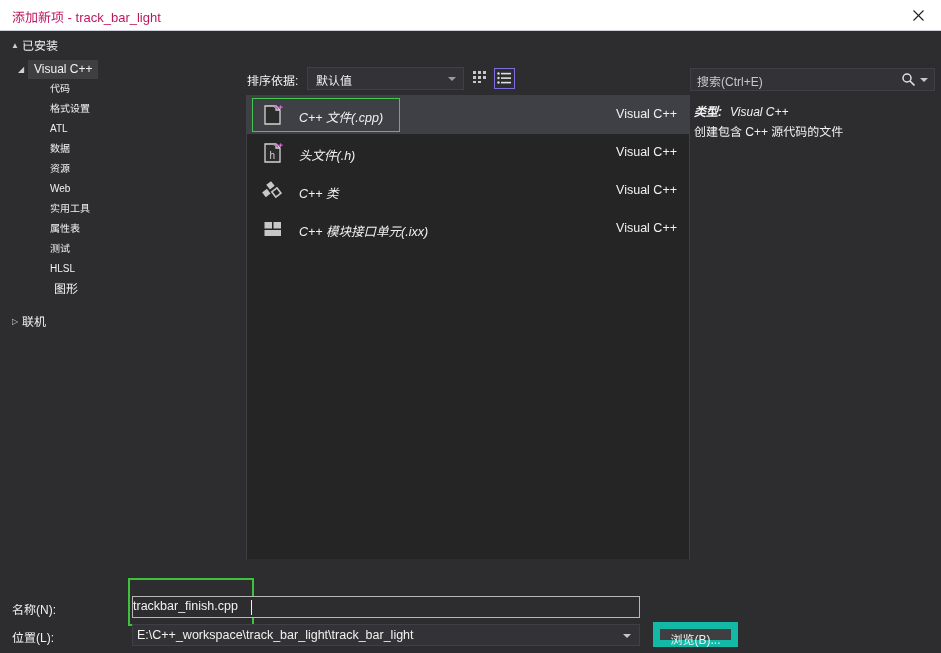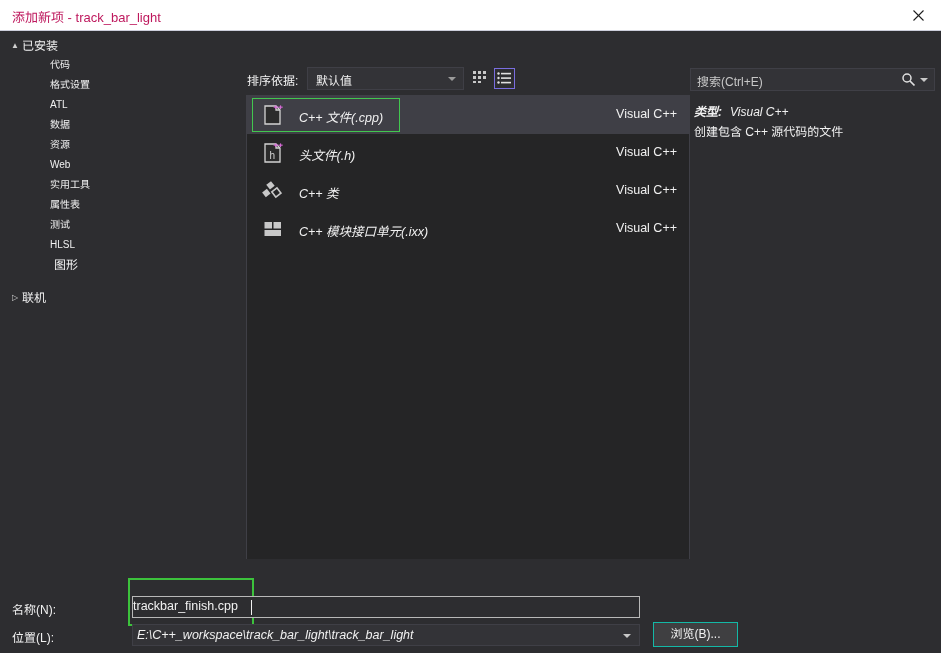--- a/index.html
+++ b/index.html
@@ -249,38 +249,37 @@
     position: absolute; left: 118px; top: 3px;
     width: 1px; height: 15px;
     background: #f1f1f1;
   }
   #location-wrap {
     position: absolute; left: 132px; top: 65px;
     width: 508px; height: 22px;
     background: #333337;
     border: 1px solid #3f3f46;
     cursor: pointer;
-    font-style: italic;
   }
   #location-value {
     position: absolute; left: 4px; top: 3px;
     font-size: 12.5px; color: #f1f1f1;
     white-space: nowrap;
   }
   #location-arrow {
     position: absolute; right: 8px; top: 9px;
     width: 0; height: 0;
     border-left: 4px solid transparent;
     border-right: 4px solid transparent;
     border-top: 4px solid #c8c8c8;
   }
   .btn {
     position: absolute;
     background: #3f3f41;
-    border: 1px solid #14b8a6;
+    border: 7px solid #14b8a6;
     color: #f1f1f1;
     font-size: 12px;
     text-align: center;
     white-space: nowrap;
     cursor: pointer;
     font-family: "Liberation Sans", "DejaVu Sans", sans-serif;
   }
   #btn-browse { left: 653px; top: 63px; width: 85px; height: 25px; line-height: 23px; }
 
   
@@ -310,20 +309,23 @@
 </div>
 
 <div id="dialog-body">
 
   <div id="left-pane">
 
     <div class="tree-row" id="tree-installed">
       <span class="twisty">▲</span><span class="tlabel">已安装</span>
     </div>
 
+    <div class="tree-row" id="tree-vcpp">
+      <span class="twisty">◢</span><span class="selbox">Visual C++</span>
+    </div>
 
     <div class="tree-child">代码</div>
     <div class="tree-child">格式设置</div>
     <div class="tree-child">ATL</div>
     <div class="tree-child">数据</div>
     <div class="tree-child">资源</div>
     <div class="tree-child">Web</div>
     <div class="tree-child">实用工具</div>
     <div class="tree-child">属性表</div>
     <div class="tree-child">测试</div>

